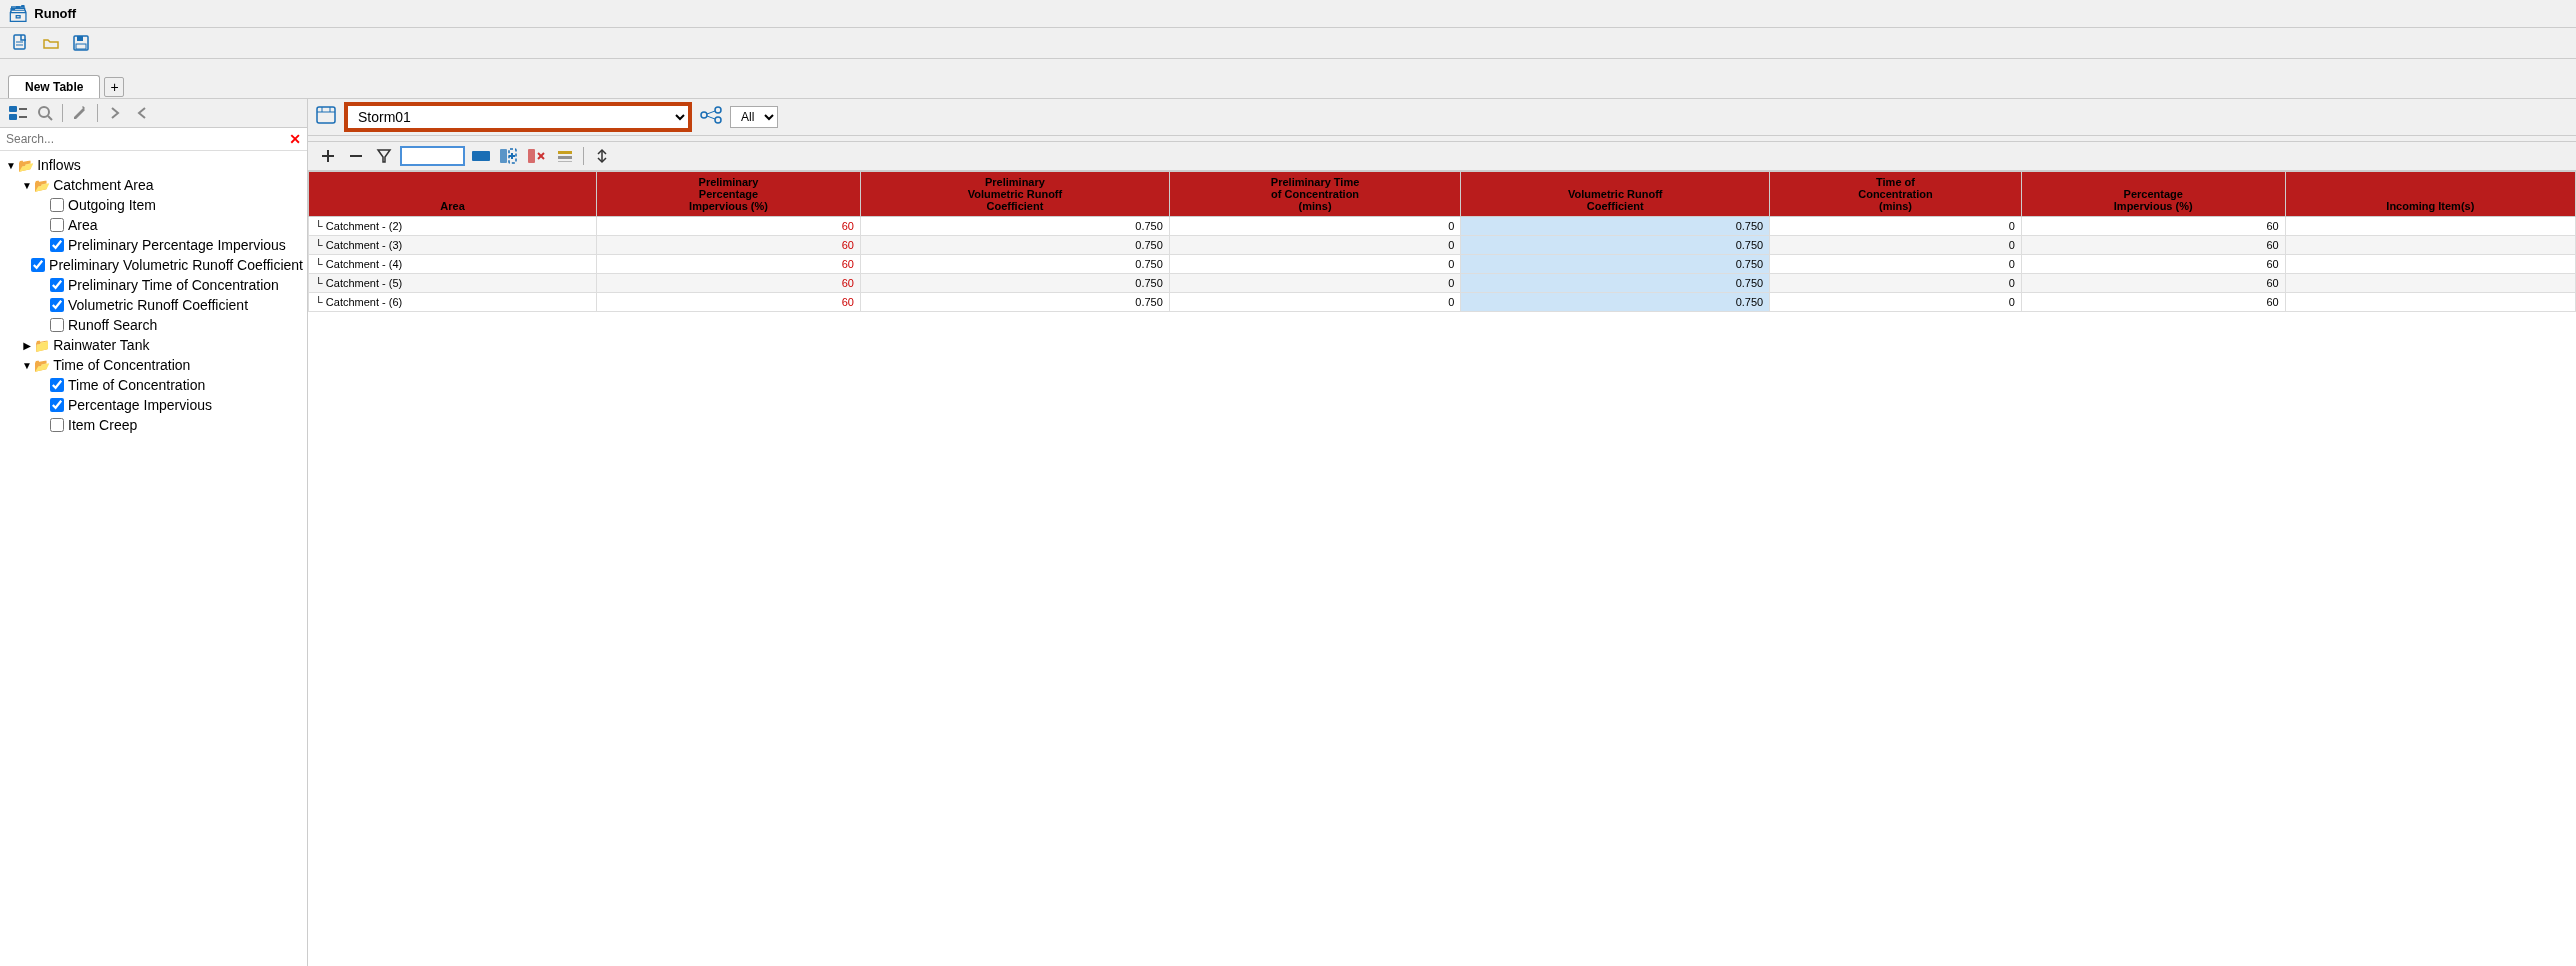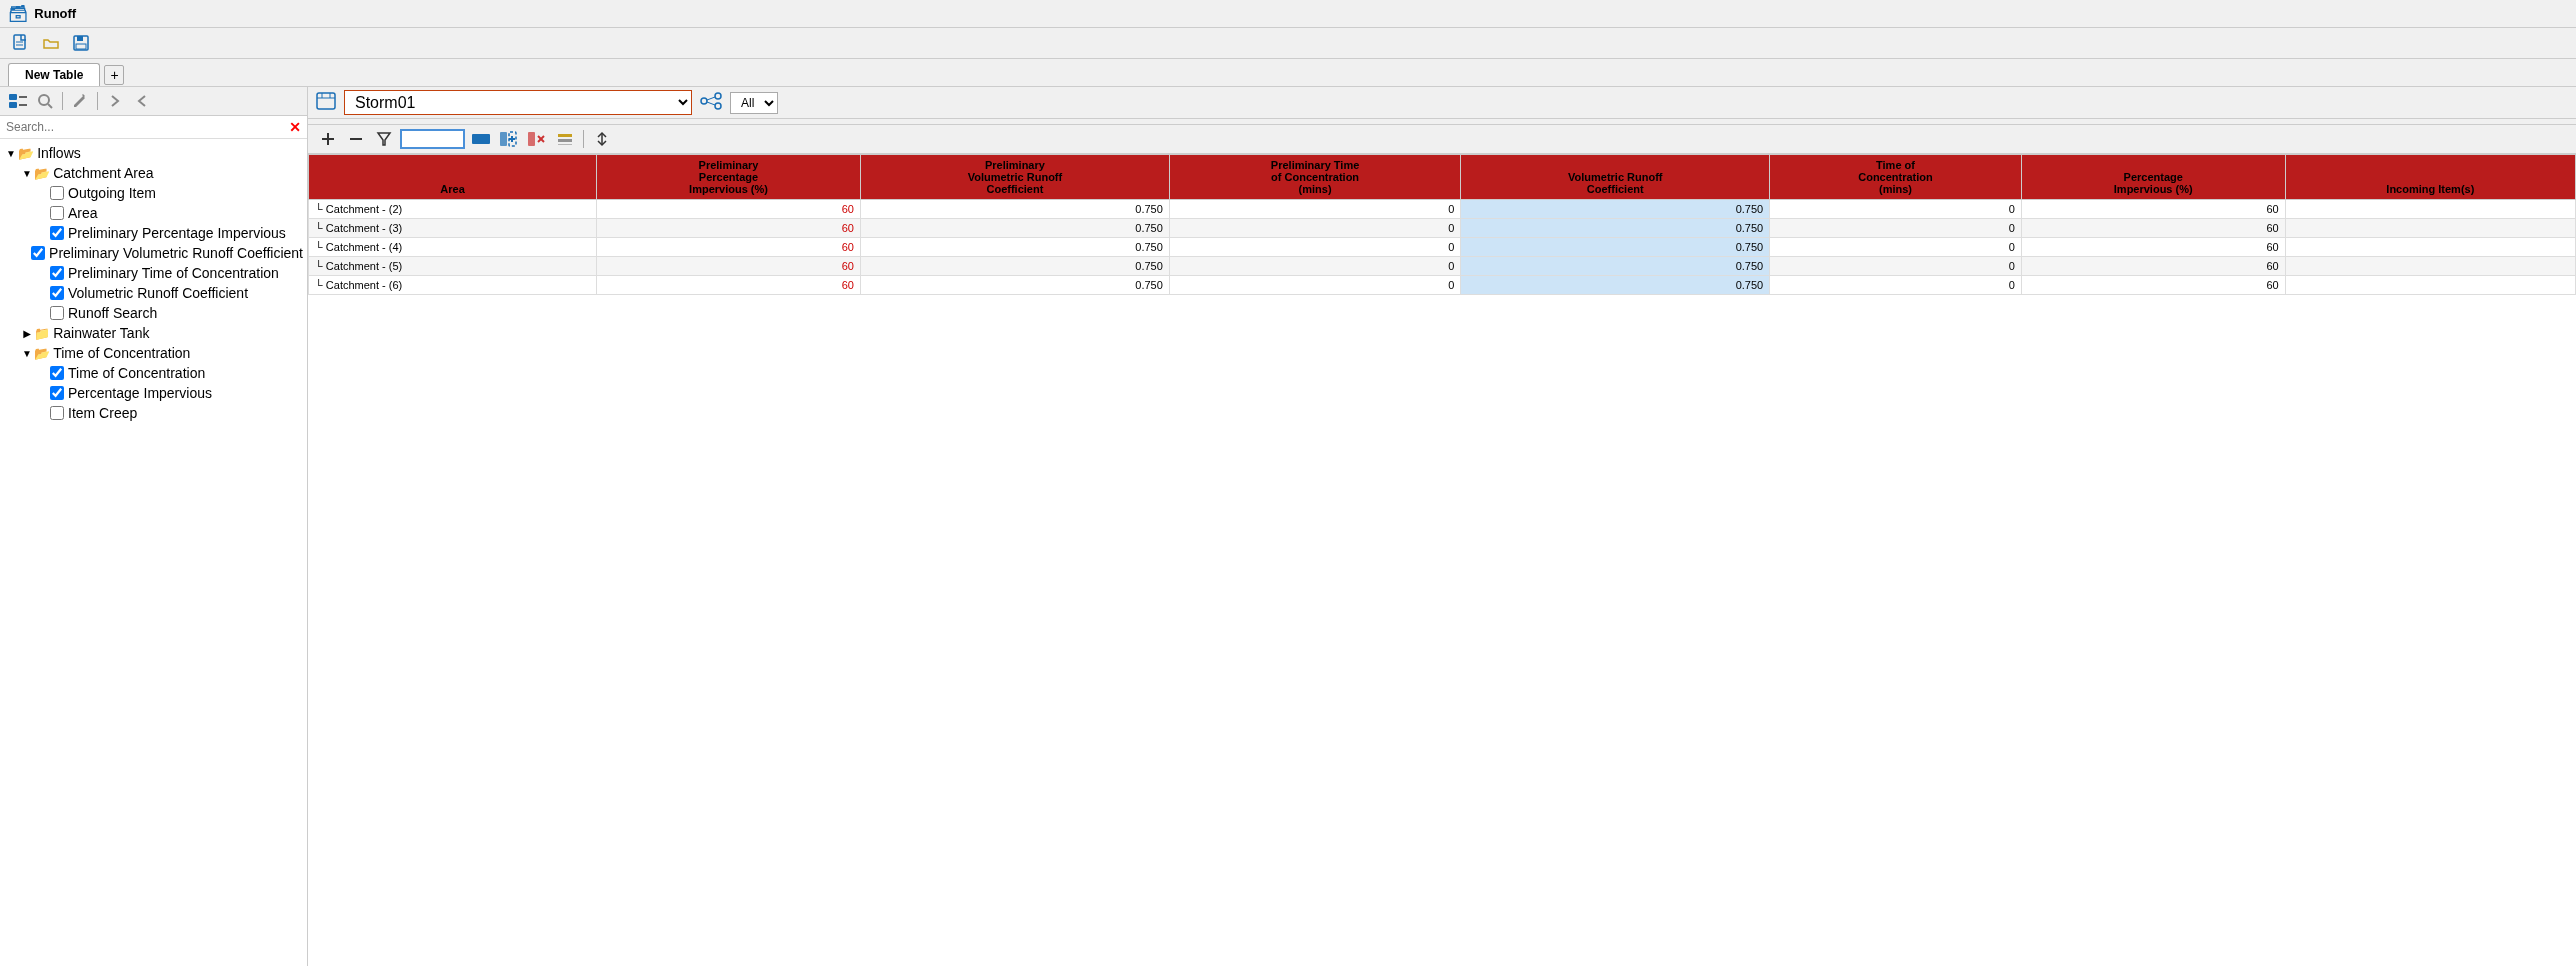--- a/index.html
+++ b/index.html
@@ -38,20 +38,21 @@
     }
 
     
     .tab-bar {
       background: #f0f0f0;
       padding: 4px 8px 0;
       display: flex;
       align-items: center;
       gap: 4px;
       border-bottom: 1px solid #ccc;
+      margin-top: 12px;
     }
     .tab {
       background: #e8e8e8;
       border: 1px solid #aaa;
       border-bottom: none;
       padding: 4px 16px;
       cursor: pointer;
       font-size: 12px;
       border-radius: 3px 3px 0 0;
     }
@@ -155,22 +156,22 @@
       display: flex;
       align-items: center;
       gap: 8px;
       border-bottom: 1px solid #ccc;
     }
     .storm-icon { font-size: 16px; color: #1a6eb5; }
     .storm-dropdown {
       flex: 1;
       max-width: 348px;
       padding: 2px 6px;
-      font-size: 16px;
-      border: 1px solid #c2410c;
+      font-size: 14px;
+      border: 4px solid #c2410c;
       background: white;
       cursor: pointer;
     }
     .network-icon { font-size: 16px; color: #1a6eb5; }
     .filter-dropdown {
       padding: 2px 6px;
       font-size: 12px;
       border: 1px solid #aaa;
       background: white;
       cursor: pointer;

